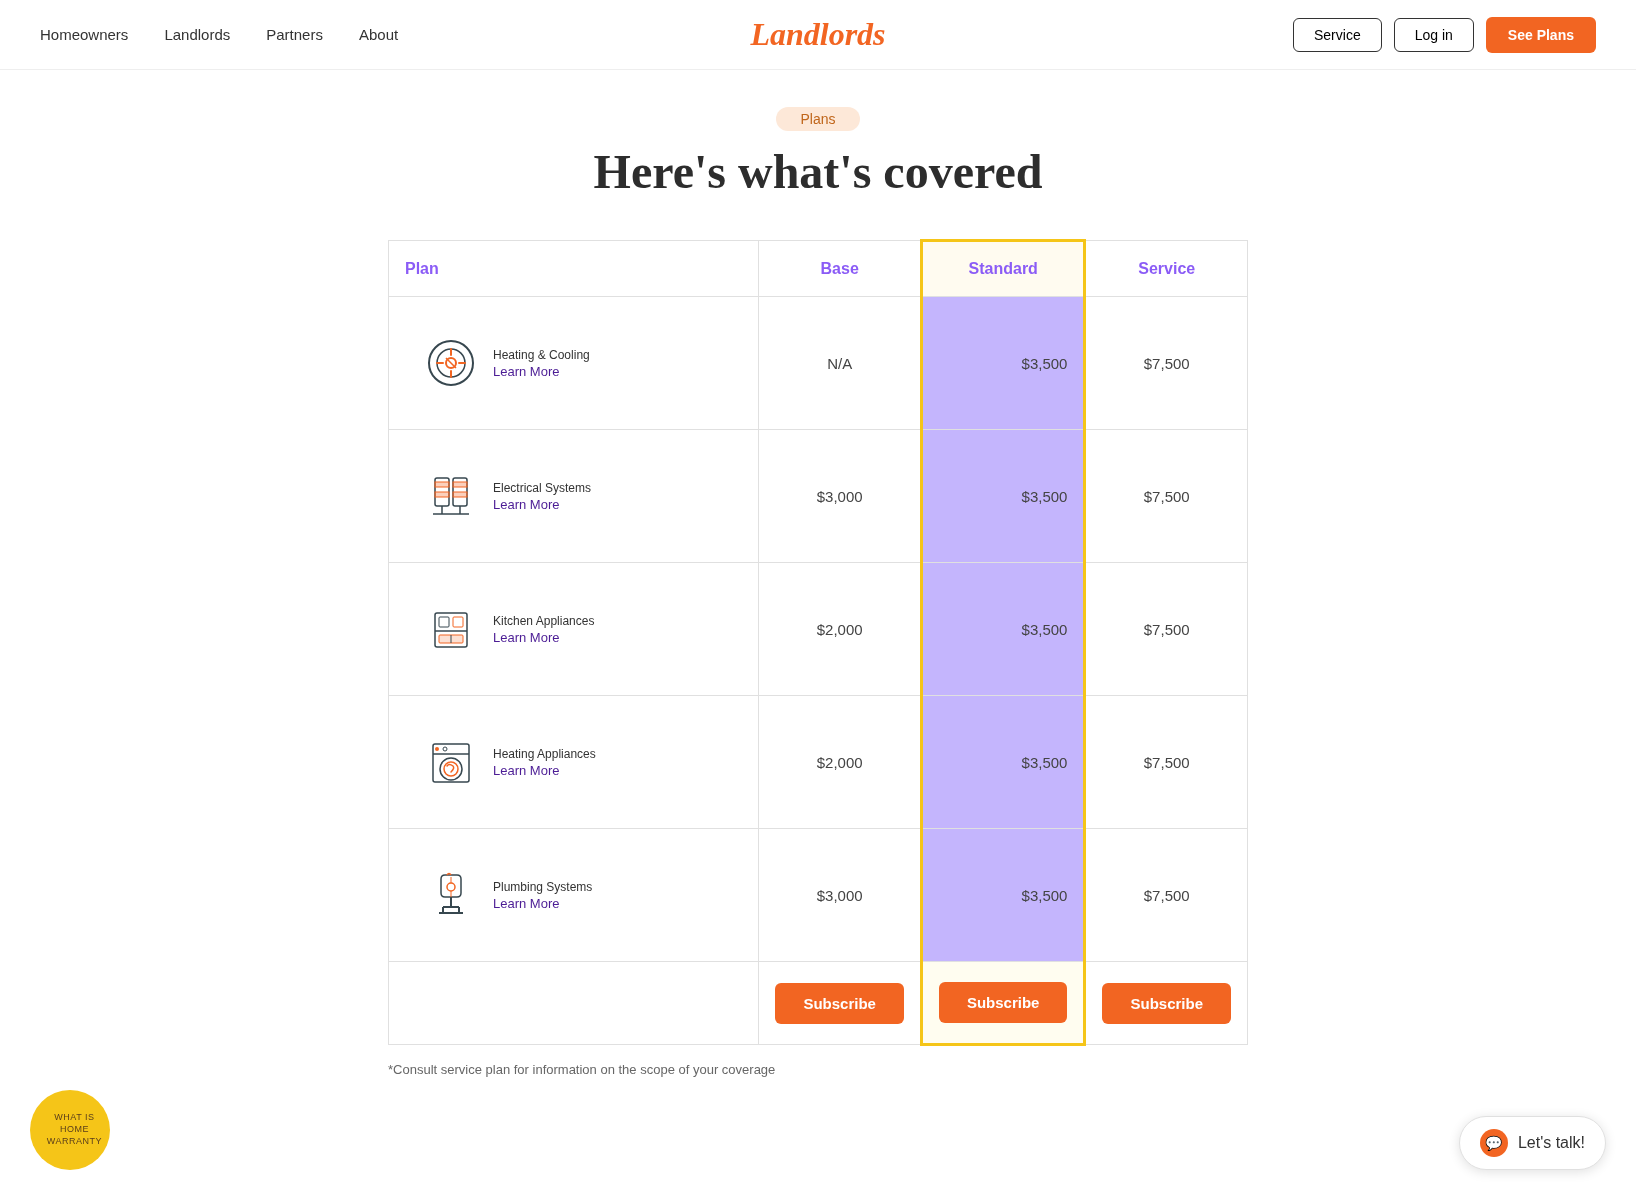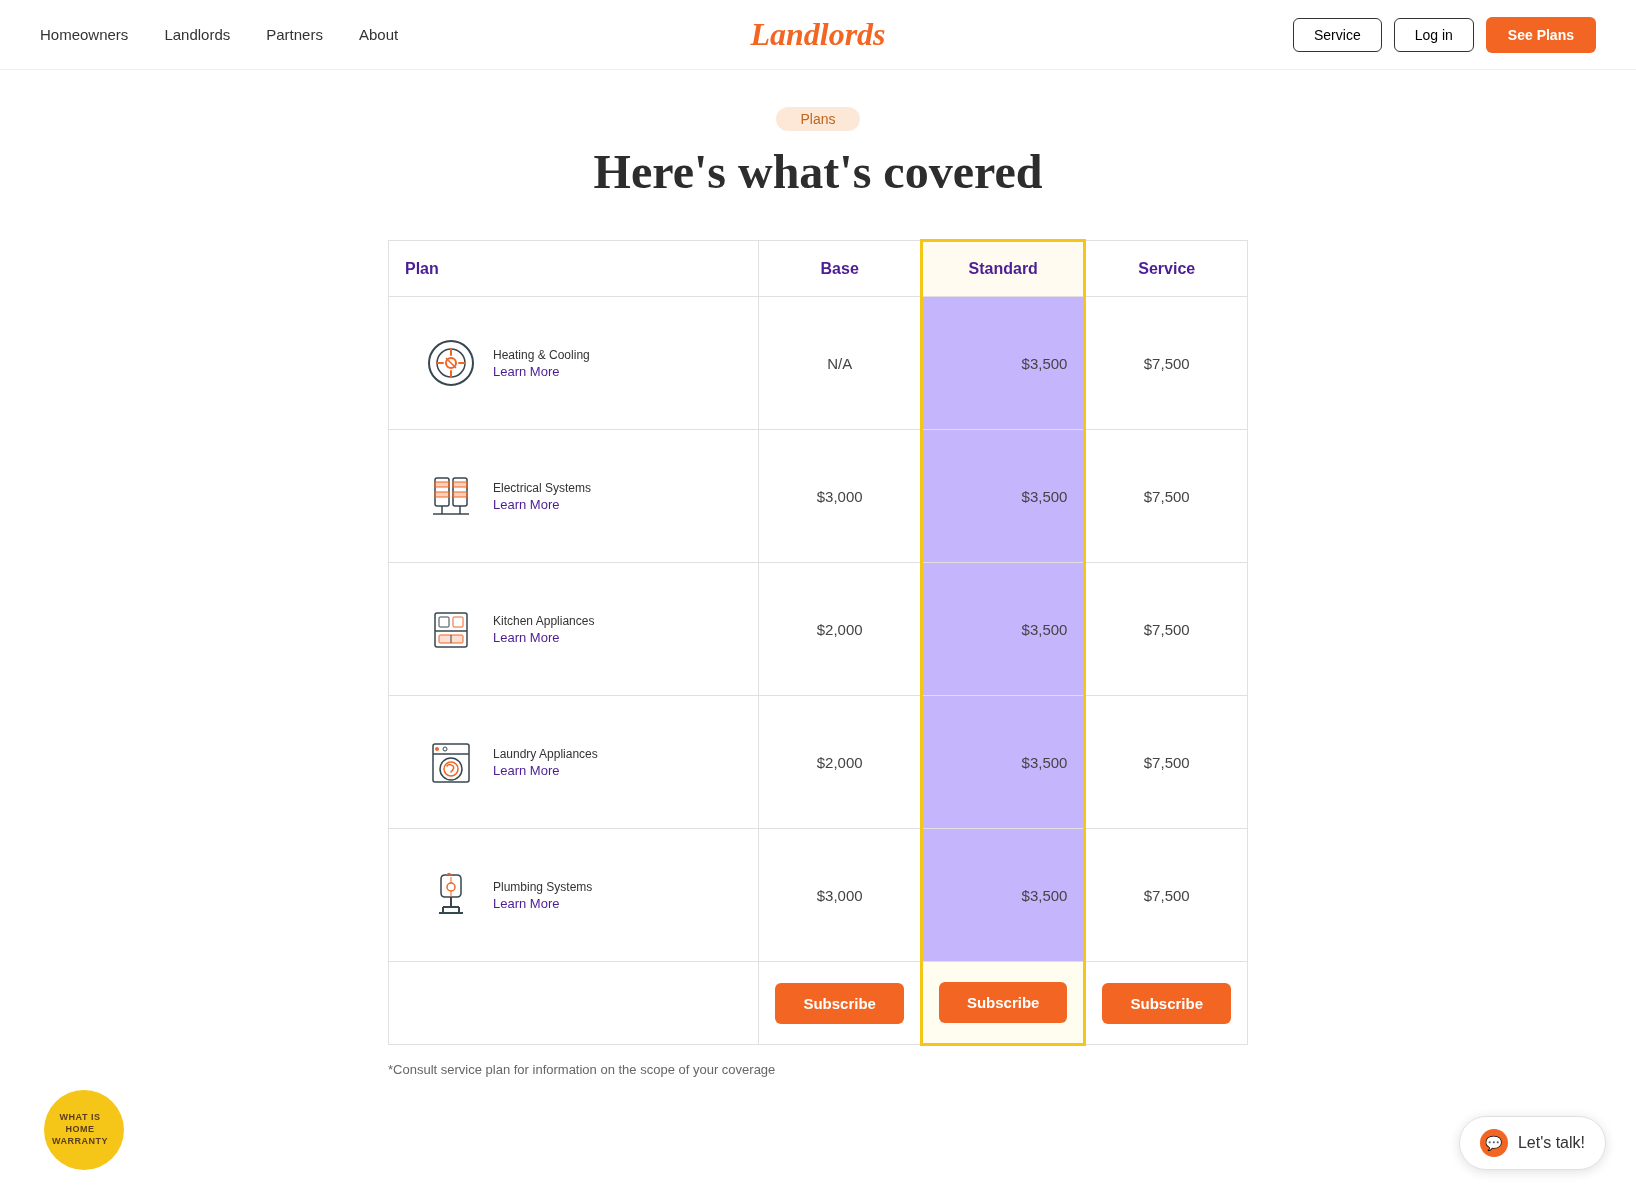--- a/index.html
+++ b/index.html
@@ -102,21 +102,21 @@
     .coverage-table td:first-child {
       text-align: left;
       width: 50%;
     }
 
     .header-row th {
       padding: 18px 16px;
       font-size: 16px;
       font-weight: 700;
       background: #fff;
-      color: #4c1d95;
+      color: #8b5cf6;
     }
     .header-standard {
       background: #fffbf0 !important;
       border-left: 3px solid #f5c518 !important;
       border-right: 3px solid #f5c518 !important;
       border-top: 3px solid #f5c518 !important;
     }
 
     .data-row td {
       padding: 20px 16px;
@@ -196,31 +196,31 @@
       align-items: center;
       justify-content: center;
       color: #fff;
       font-size: 14px;
     }
 
     
     .badge-circle {
       position: fixed;
       bottom: 30px;
-      left: 44px;
+      left: 30px;
       width: 80px;
       height: 80px;
       background: #f5c518;
       border-radius: 50%;
       display: flex;
       align-items: center;
-      justify-content: flex-start;
+      justify-content: flex-end;
       text-align: center;
       font-size: 9px;
-      font-weight: 700;
+      font-weight: 400;
       color: #5a3e1b;
       text-transform: uppercase;
       line-height: 1.3;
       padding: 8px;
       letter-spacing: 0.5px;
     }
 
     
     .icon-heating svg, .icon-electrical svg, .icon-kitchen svg, .icon-laundry svg, .icon-plumbing svg {
       width: 52px; height: 52px;
@@ -335,21 +335,21 @@
         <div class="plan-icon icon-laundry"><svg viewBox="0 0 52 52" fill="none" xmlns="http://www.w3.org/2000/svg">
     <rect x="8" y="8" width="36" height="38" rx="2" stroke="#37474f" stroke-width="1.5" fill="none"></rect>
     <line x1="8" y1="18" x2="44" y2="18" stroke="#37474f" stroke-width="1.5"></line>
     <circle cx="12" cy="13" r="2" fill="#f26522"></circle>
     <circle cx="20" cy="13" r="2" stroke="#37474f" stroke-width="1" fill="none"></circle>
     <circle cx="26" cy="33" r="11" stroke="#37474f" stroke-width="1.5" fill="none"></circle>
     <circle cx="26" cy="33" r="7" stroke="#f26522" stroke-width="1.5" fill="none"></circle>
     <path d="M22 30 Q24 27 28 30 Q30 32 26 36" stroke="#f26522" stroke-width="1.5" fill="none" stroke-linecap="round"></path>
   </svg></div>
         <div>
-          <div class="plan-name">Laundry Appliances</div>
+          <div class="plan-name">Heating Appliances</div>
           <a class="learn-more">Learn More</a>
         </div>
       </div>
     </td>
     <td>$2,000</td>
     <td class="standard-cell">$3,500</td>
     <td>$7,500</td>
   </tr>
         <tr class="data-row">
     <td>

